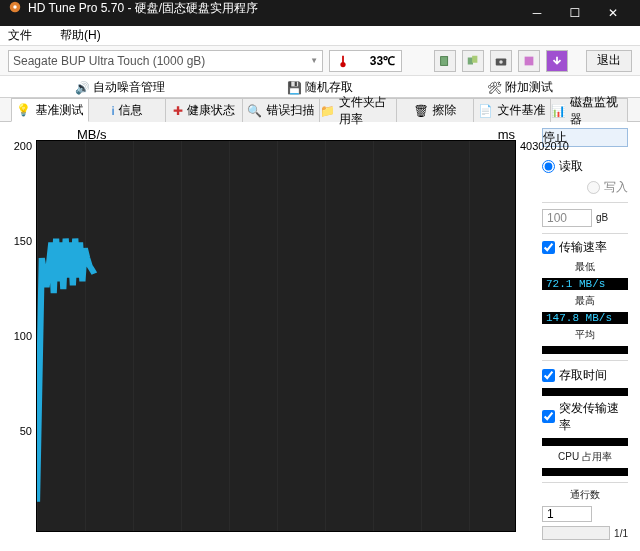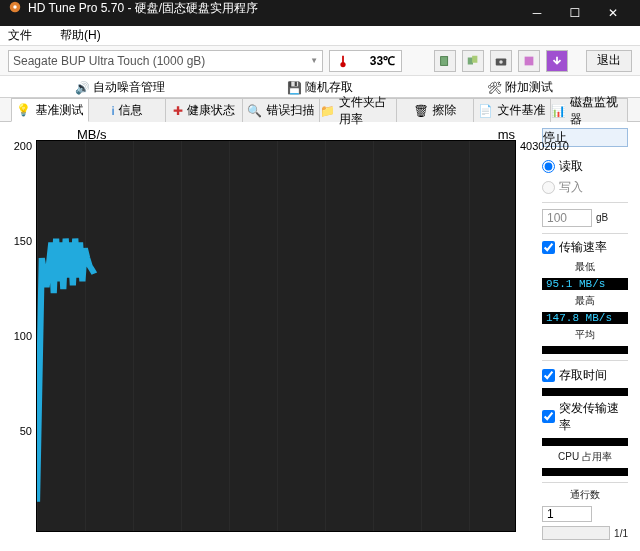--- a/index.html
+++ b/index.html
@@ -30,21 +30,21 @@
   .chart-canvas .lbl { position:absolute; top:-14px; font-size:13px;padding-left:40px; }
   .side { width:90px; display:flex; flex-direction:column; gap:4px; padding:2px 0 0 4px;}
   .btn { height:22px; border:1px solid #9cbde0; background:#eaf2fb; display:flex; align-items:center; }
   .radio, .check { display:flex; align-items:center; gap:4px; font-size:12px;}
   .radio input, .check input { margin:0;}
   .fieldrow { display:flex; align-items:center; gap:4px;}
   .numin { width:50px; height:18px; border:1px solid #c0c0c0; padding:0 4px; font-size:12px; background:#fff;}
   .valbox { height:16px; background:#000; color:#0af; padding:0 4px; font-family:"Courier New",monospace; font-size:11px; display:flex; align-items:center;}
   .valbox.cy { color:#36cfff;}
   .lblsm { font-size:10px; color:#222;text-align:center;}
-  .grey { color:#888;}
+  .grey { color:#888;justify-content:flex-end;}
   .sep { height:1px; background:#d8d8d8; margin:2px 0;}
   svg.line { position:absolute; left:0; top:0; width:100%; height:100%;}
   .spark { stroke:#2ad; fill:none; stroke-width:1.3;}
   .pager { display:flex; align-items:center; gap:4px;}
   .pager .bar { flex:1; height:14px; border:1px solid #c0c0c0; background:#f0f0f0;}
 </style>
 </head>
 <body>
 
 <div class="titlebar">
@@ -202,21 +202,21 @@
     <div class="fieldrow">
       <input class="numin grey" readonly="" value="100" style="">
       <span class="lblsm">gB</span>
     </div>
     <div class="sep"></div>
     <label class="check">
         <input type="checkbox" checked="" style="">
         <span>传输速率</span>
       </label>
     <span class="lblsm">最低</span>
-    <div class="valbox cy">95.1 MB/s</div>
+    <div class="valbox cy">72.1 MB/s</div>
     <span class="lblsm">最高</span>
     <div class="valbox cy">147.8 MB/s</div>
     <span class="lblsm">平均</span>
     <div class="valbox"></div>
     <div class="sep"></div>
     <label class="check">
         <input type="checkbox" checked="" style="">
         <span>存取时间</span>
       </label>
     <div class="valbox"></div>

